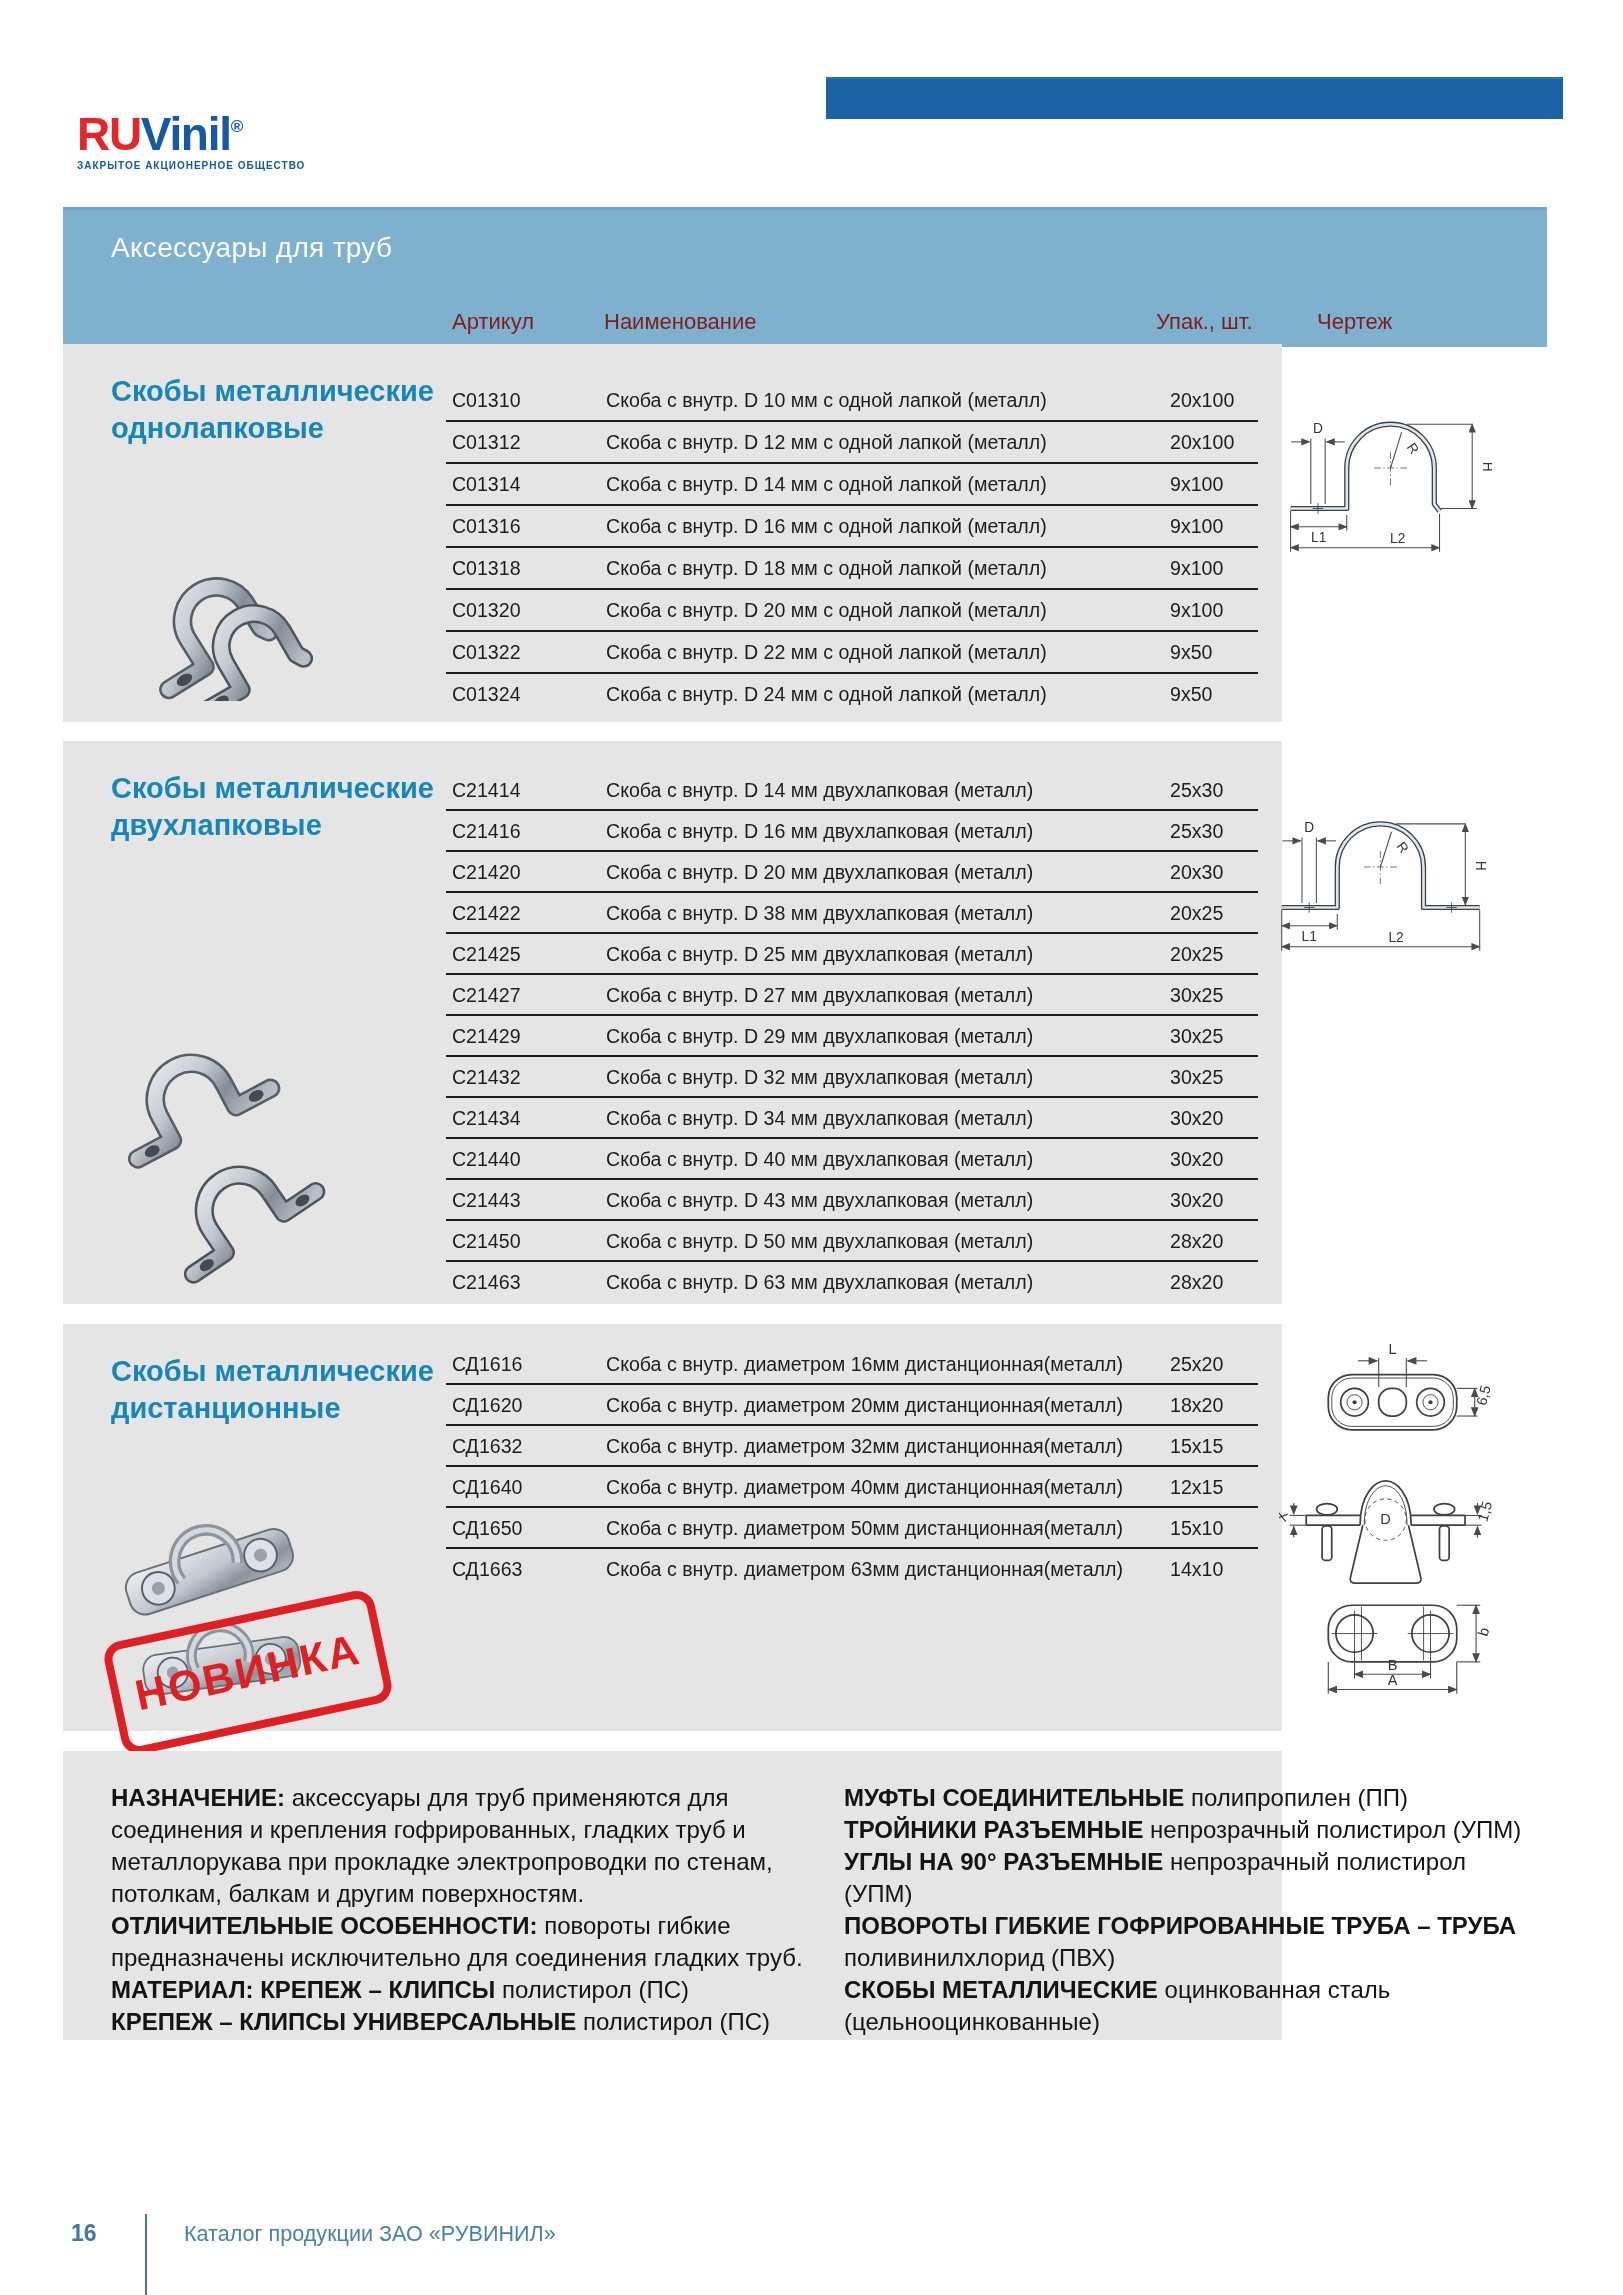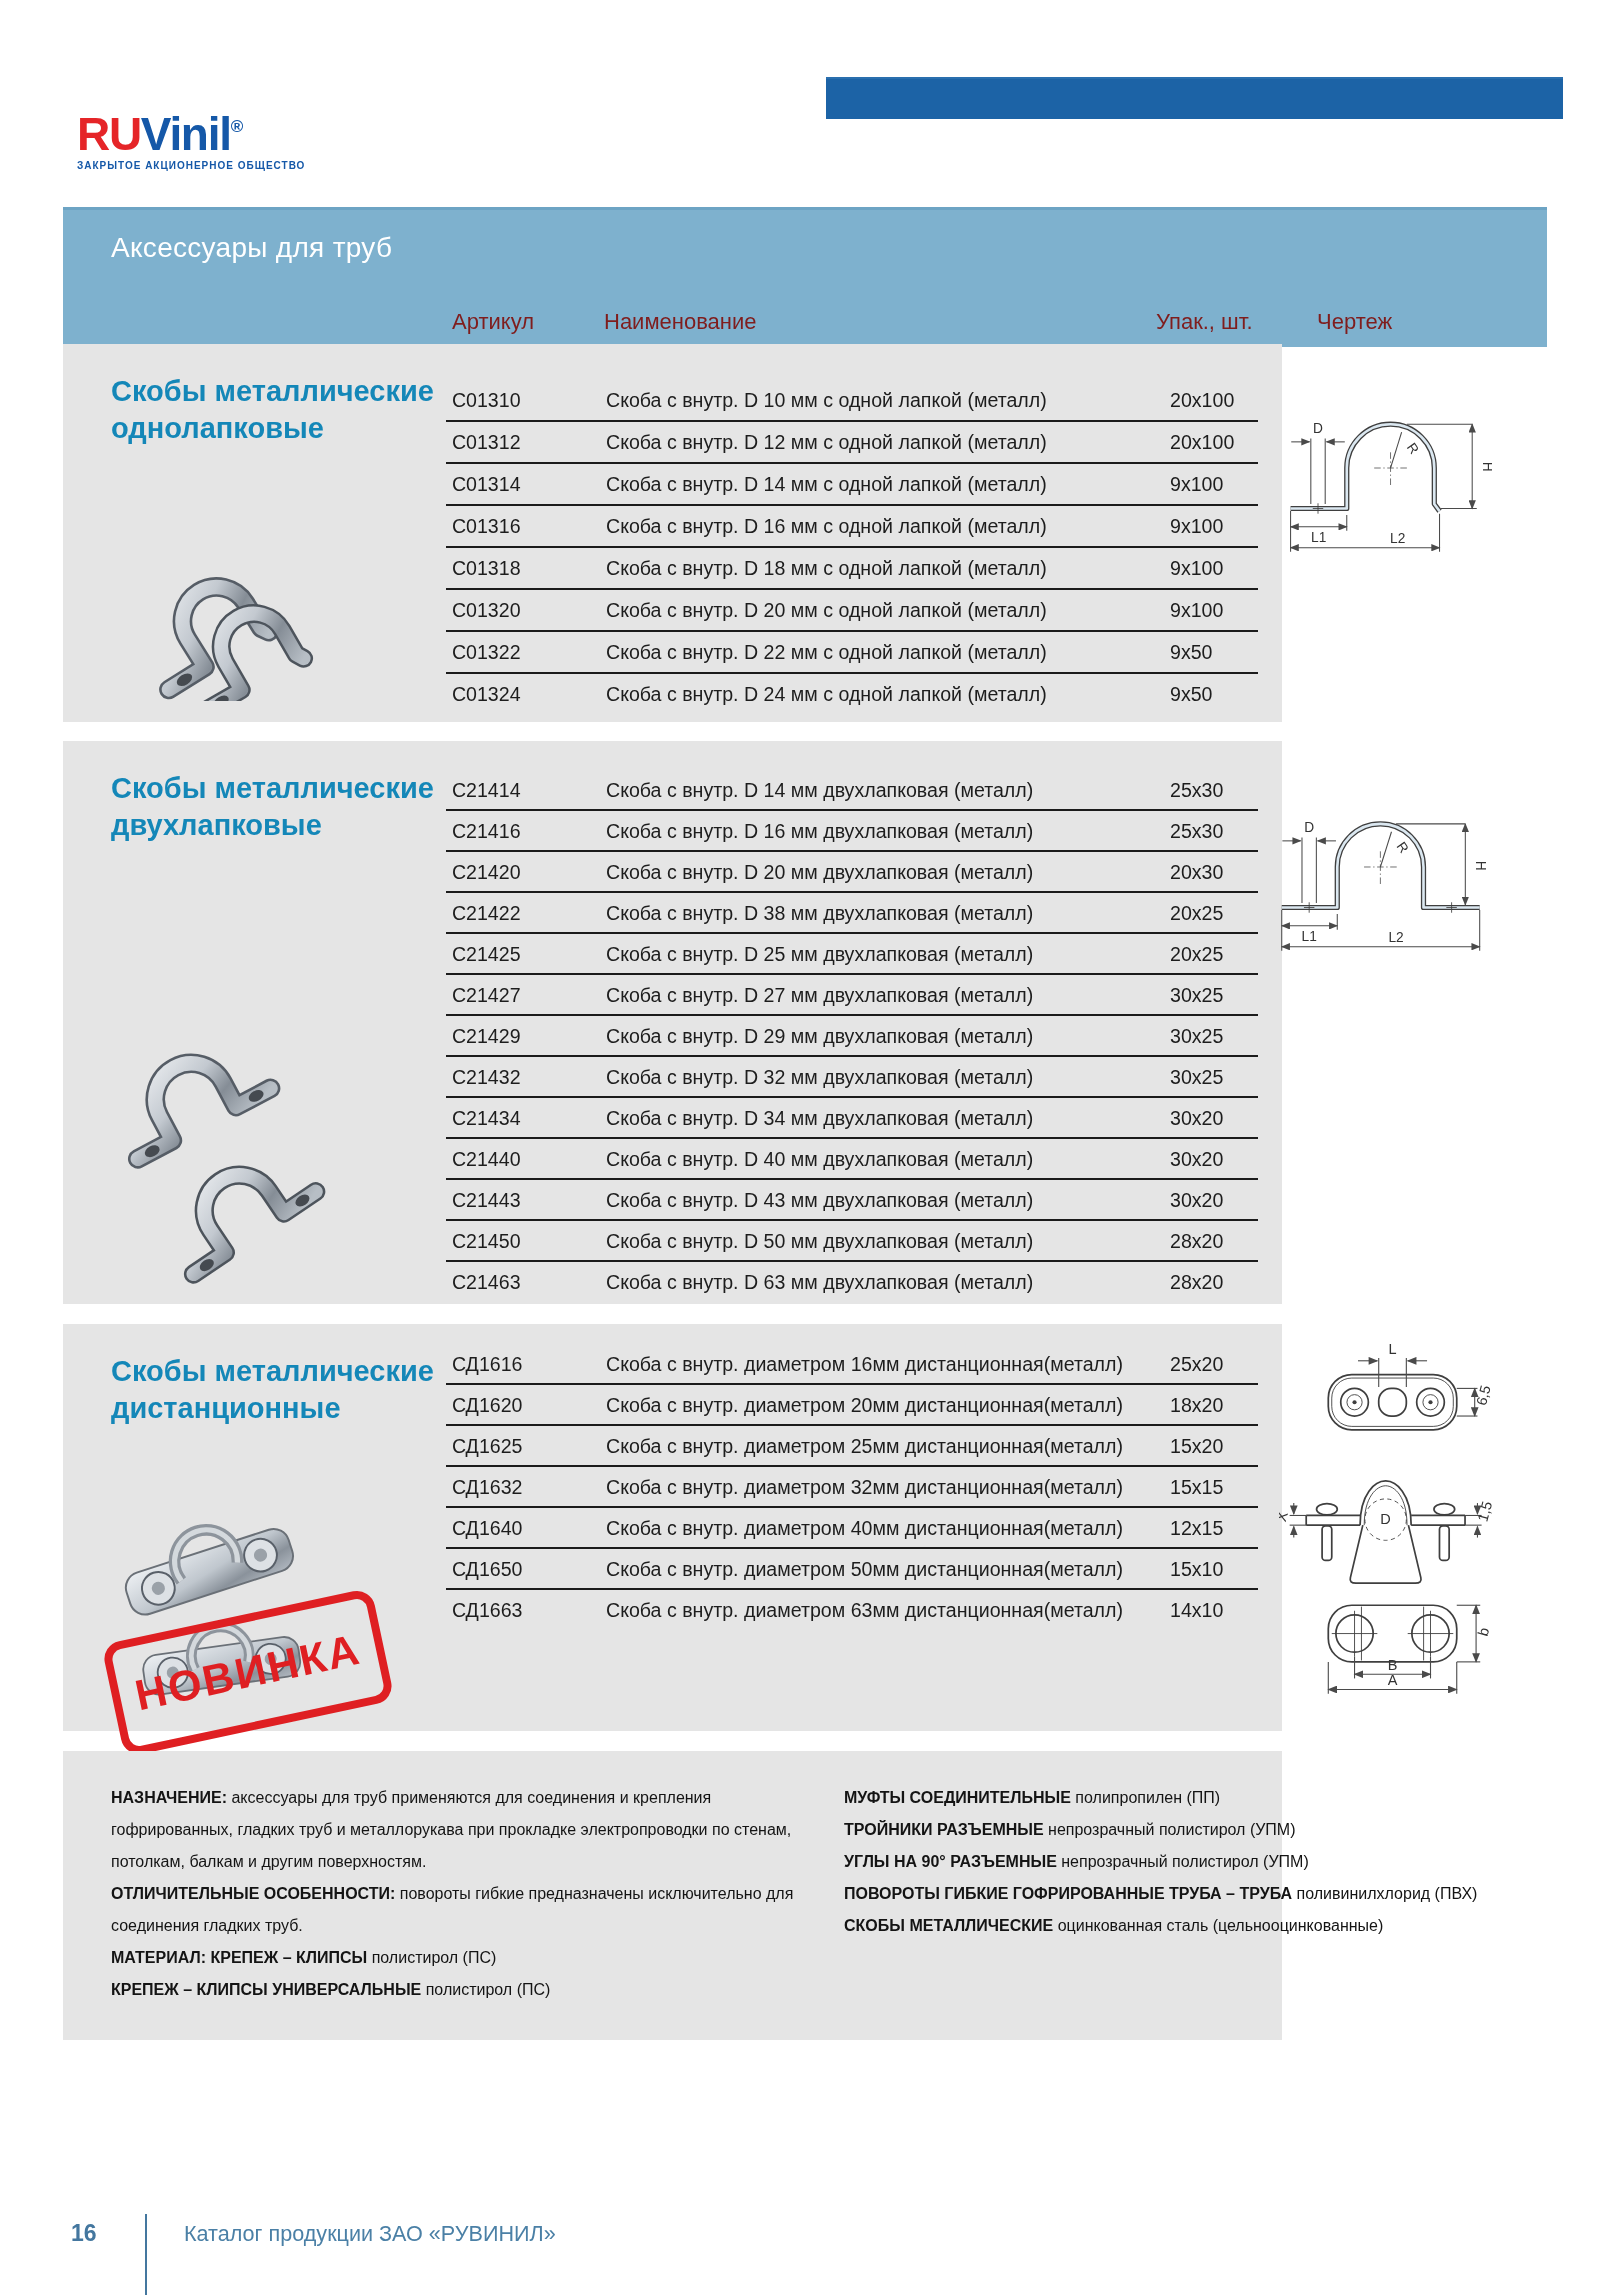--- a/index.html
+++ b/index.html
@@ -56,21 +56,21 @@
   #p2{left:3.3px;top:216px;}
   #p3{left:0px;top:147px;}
   
   .stamp{
     position:absolute;left:110px;top:1615px;width:260px;height:99px;
     border:8.5px solid #df1f22;border-radius:18.3px;transform:rotate(-12deg);
     display:flex;align-items:center;justify-content:center;
     font-size:43px;font-weight:800;color:#df1f22;letter-spacing:2px;
   }
   
-  .info-col{position:absolute;top:31px;font-size:16px;color:#141414;line-height:32px;}
+  .info-col{position:absolute;top:31px;font-size:24px;color:#141414;line-height:32px;}
   .info-left{left:48px;width:703px;}
   .info-right{left:781px;width:694px;}
   .info-col p{margin:0;}
   .info-col b{font-weight:700;}
   
   .footer-num{position:absolute;left:71px;top:2220px;font-size:23px;font-weight:700;color:#44779f;}
   .footer-rule{position:absolute;left:145px;top:2214px;width:2px;height:81px;background:#44779f;}
   .footer-text{position:absolute;left:184px;top:2221px;font-size:21.6px;color:#4b80a6;}
 </style>
 </head>
@@ -363,25 +363,20 @@
   <div class="rows">
       <div class="trow">
         <span class="c-art">СД1616</span>
         <span class="c-name">Скоба с внутр. диаметром 16мм дистанционная(металл)</span>
         <span class="c-pack">25х20</span>
       </div>
       <div class="trow">
         <span class="c-art">СД1620</span>
         <span class="c-name">Скоба с внутр. диаметром 20мм дистанционная(металл)</span>
         <span class="c-pack">18х20</span>
-      </div>
-      <div class="trow">
-        <span class="c-art">СД1625</span>
-        <span class="c-name">Скоба с внутр. диаметром 25мм дистанционная(металл)</span>
-        <span class="c-pack">15х20</span>
       </div>
       <div class="trow">
         <span class="c-art">СД1632</span>
         <span class="c-name">Скоба с внутр. диаметром 32мм дистанционная(металл)</span>
         <span class="c-pack">15х15</span>
       </div>
       <div class="trow">
         <span class="c-art">СД1640</span>
         <span class="c-name">Скоба с внутр. диаметром 40мм дистанционная(металл)</span>
         <span class="c-pack">12х15</span>

